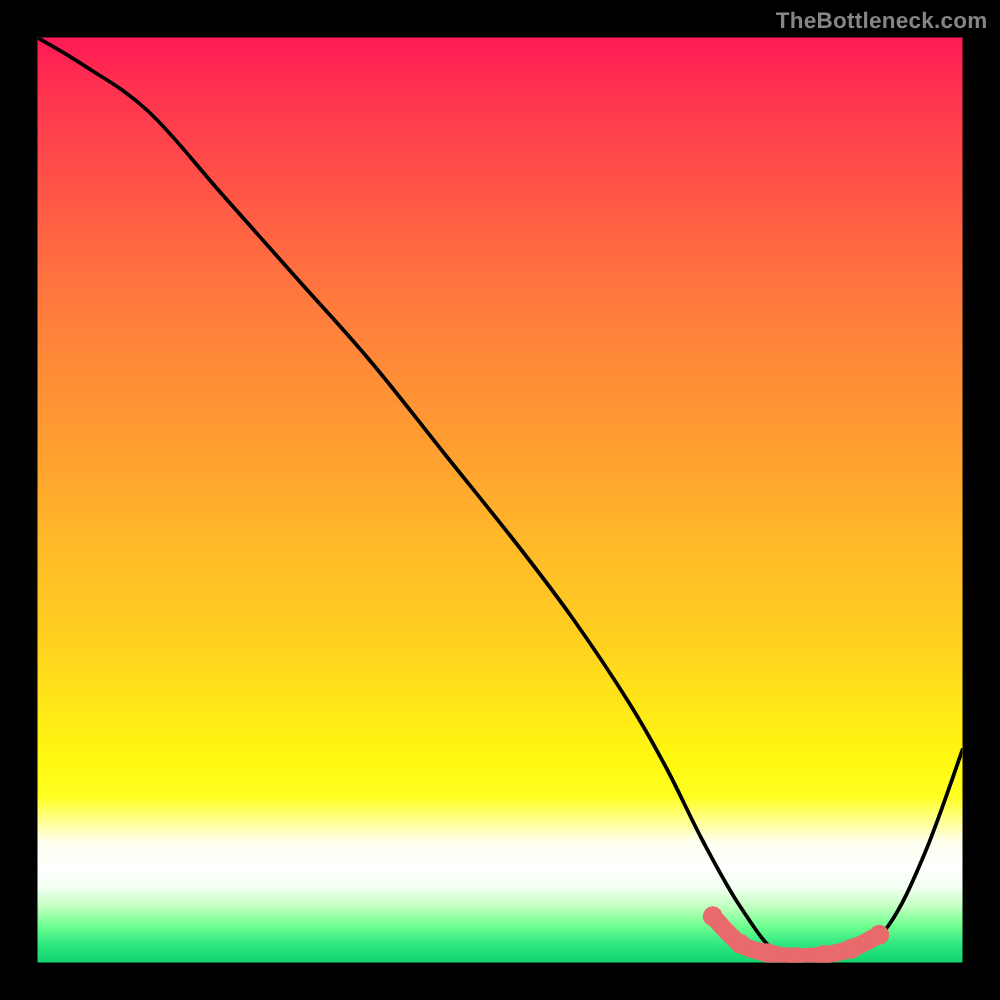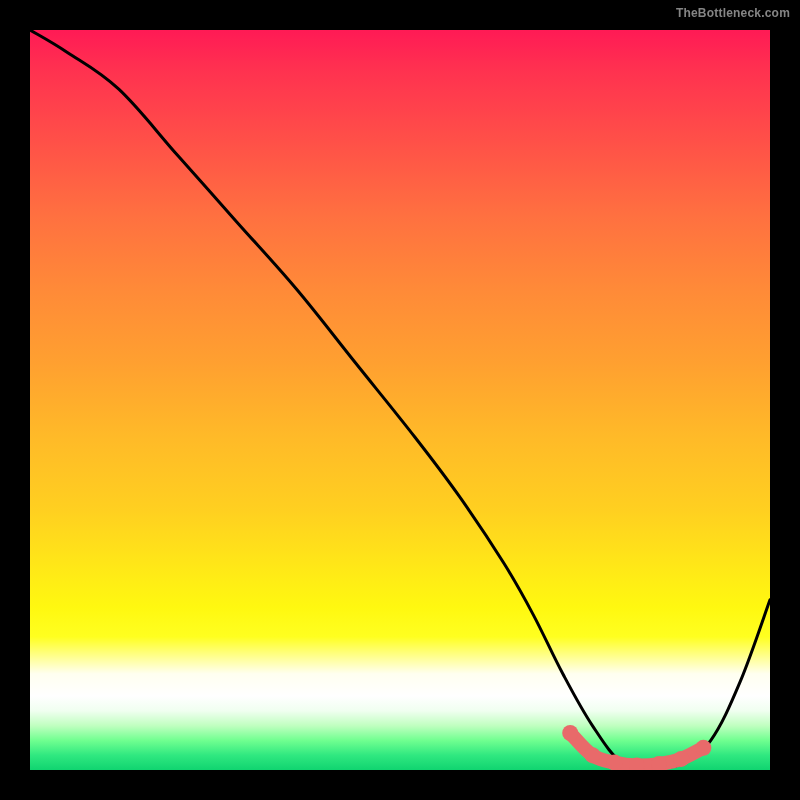--- a/index.html
+++ b/index.html
@@ -48,21 +48,21 @@
       #70ff90 96%,
       #30e880 98%,
       #10d470 100%
     );
   }
   .watermark {
     position: absolute;
     top: 6px;
     right: 10px;
     font-family: Arial, sans-serif;
-    font-size: 12px;
+    font-size: 18px;
     font-weight: bold;
     color: #858585;
     letter-spacing: 0.2px;
   }
   svg.curve {
     position: absolute;
     left: 0;
     top: 0;
     width: 100%;
     height: 100%;

